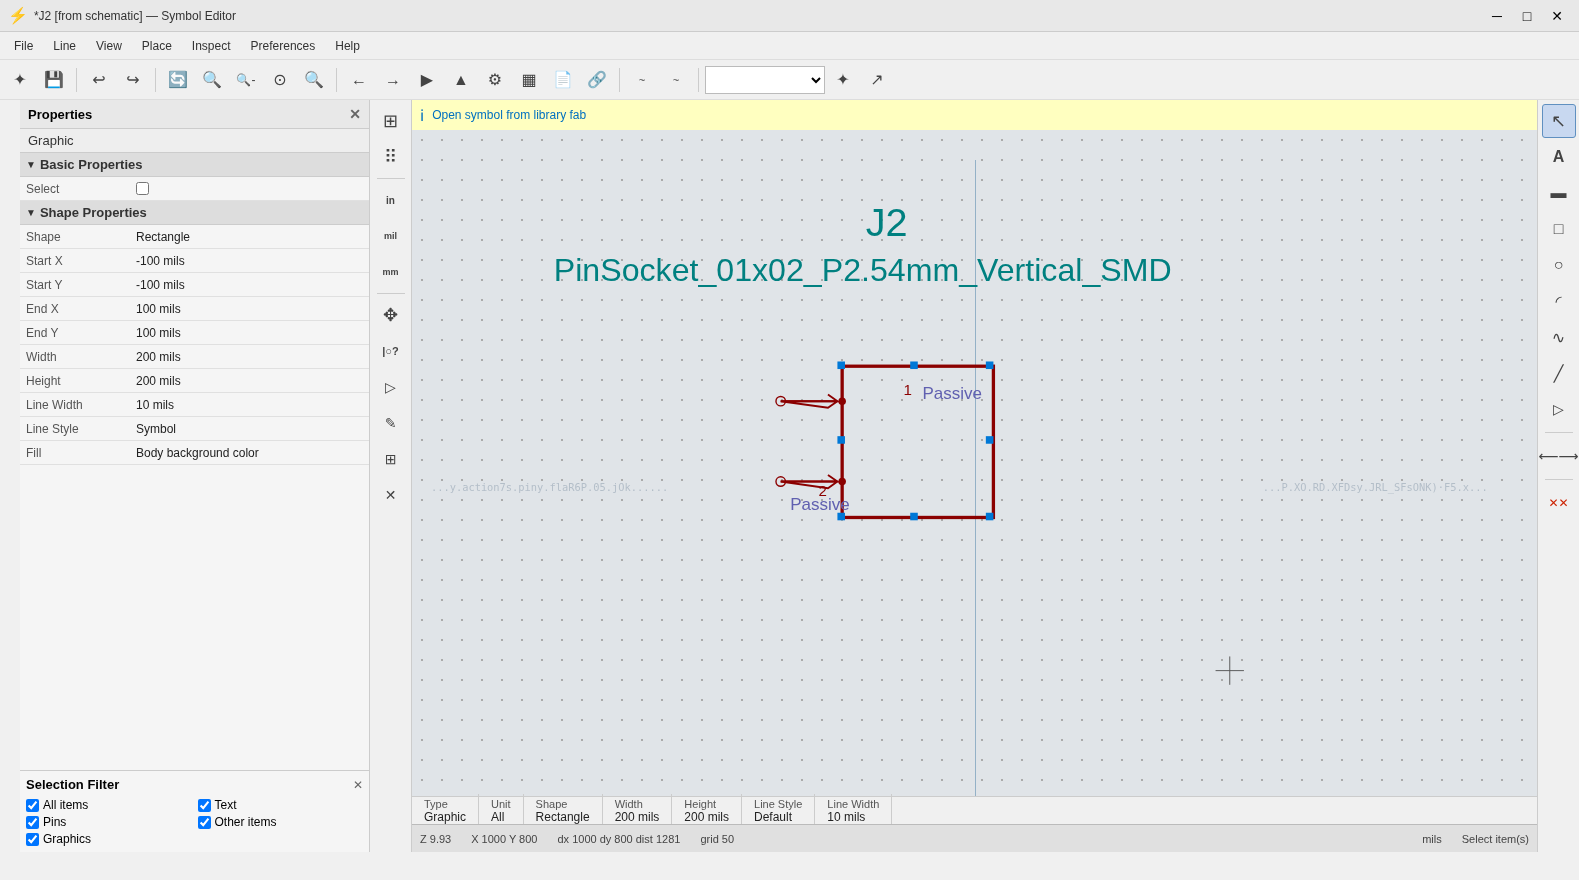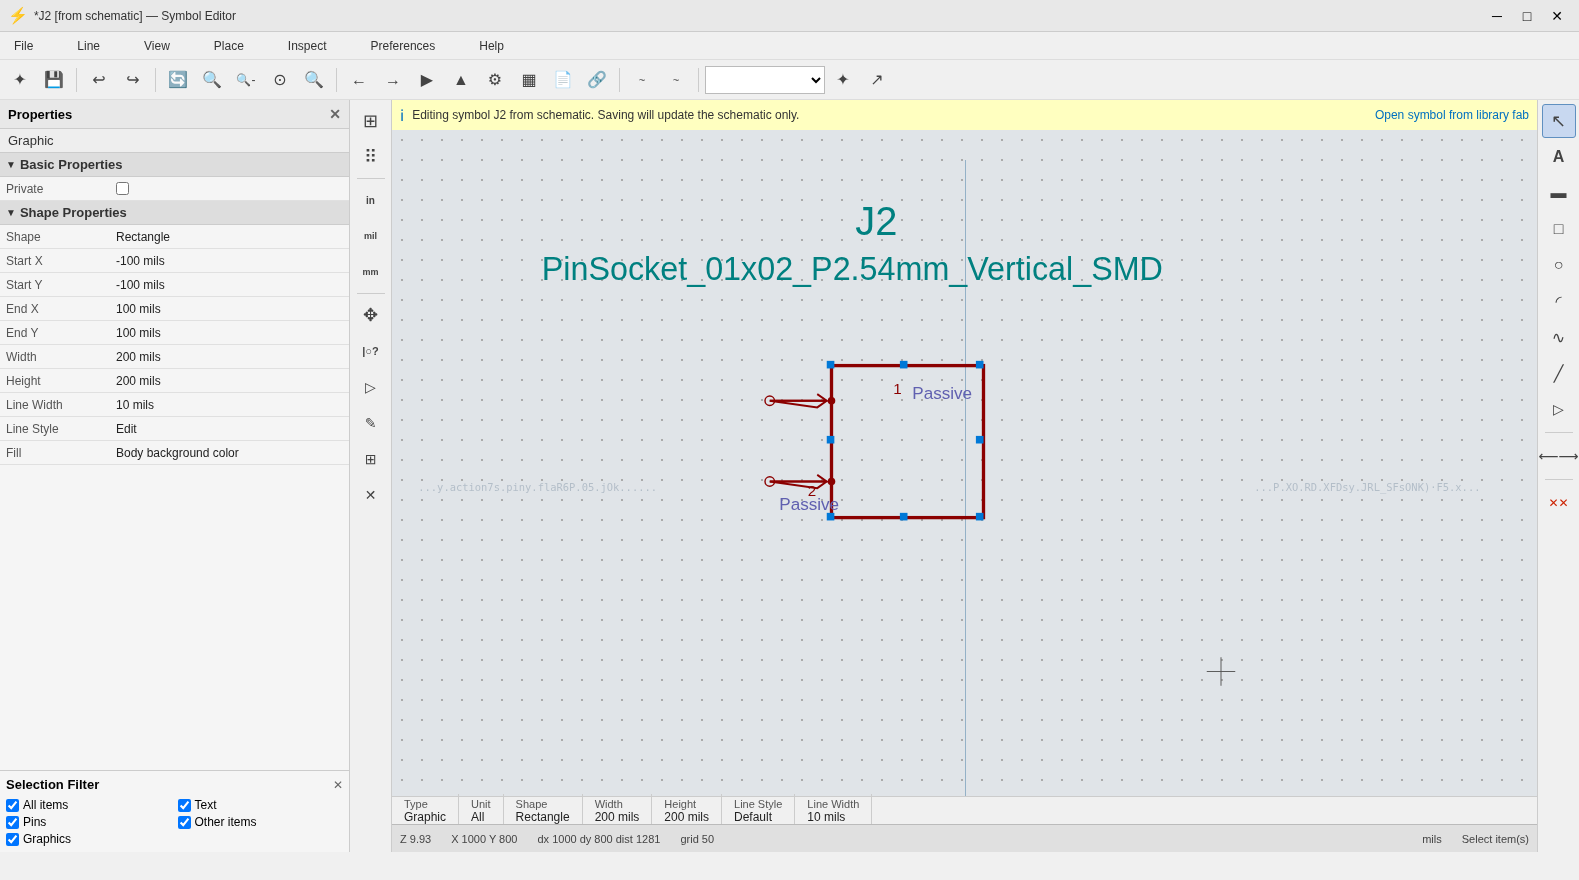--- a/index.html
+++ b/index.html
@@ -12,42 +12,42 @@
       border-bottom: 1px solid #ccc;
     }
     .title-bar-left { display: flex; align-items: center; gap: 6px; }
     .title-bar-title { font-size: 12px; color: #333; }
     .title-bar-controls { display: flex; gap: 2px; }
     .title-btn { width: 28px; height: 22px; border: none; background: transparent; cursor: pointer; font-size: 14px; display: flex; align-items: center; justify-content: center; }
 
     
     .menu-bar {
       display: flex; align-items: center; background: #f0f0f0; height: 28px;
-      padding: 0 4px; border-bottom: 1px solid #ddd; gap: 24px;
+      padding: 0 4px; border-bottom: 1px solid #ddd;
     }
     .menu-item { padding: 4px 10px; cursor: pointer; font-size: 12px; color: #333; }
 
     
     .toolbar {
       display: flex; align-items: center; background: #f0f0f0; height: 40px;
       padding: 0 4px; border-bottom: 1px solid #ddd; gap: 2px;
     }
     .tb-btn {
       width: 32px; height: 32px; border: 1px solid transparent; background: transparent;
       cursor: pointer; display: flex; align-items: center; justify-content: center;
       font-size: 16px; color: #444; border-radius: 3px;
     }
     .tb-sep { width: 1px; height: 24px; background: #ccc; margin: 0 4px; }
     .tb-dropdown {
       height: 28px; width: 120px; border: 1px solid #bbb; background: white;
       font-size: 12px; padding: 2px 4px;
     }
 
     
-    .main-layout { display: flex; height: calc(880px - 32px - 28px - 40px - 28px); }
+    .main-layout { display: flex; height: calc(880px - 32px - 28px - 40px - 28px); padding-left: 20px; }
 
     
     .left-panel { width: 350px; display: flex; flex-direction: column; border-right: 1px solid #ccc; background: #f5f5f5; }
     
     
     .properties-panel { flex: 1; overflow-y: auto; }
     .panel-header {
       display: flex; align-items: center; justify-content: space-between;
       padding: 6px 8px; background: #e8e8e8; border-bottom: 1px solid #ccc;
       font-weight: bold; font-size: 13px;
@@ -207,21 +207,21 @@
       </div>
       <div class="prop-row" style="padding: 4px 8px; background: #eee; border-bottom: 1px solid #ccc;">
         <span style="font-size:13px; color:#333;">Graphic</span>
       </div>
 
       <div class="panel-section-title">
         <span class="section-toggle">▼</span>
         <span>Basic Properties</span>
       </div>
       <div class="prop-row">
-        <span class="prop-label">Private</span>
+        <span class="prop-label">Select</span>
         <input type="checkbox" class="prop-checkbox" style="">
       </div>
 
       <div class="panel-section-title">
         <span class="section-toggle">▼</span>
         <span>Shape Properties</span>
       </div>
       <div class="prop-row">
         <span class="prop-label">Shape</span>
         <span class="prop-value">Rectangle</span>
@@ -249,21 +249,21 @@
       <div class="prop-row">
         <span class="prop-label">Height</span>
         <span class="prop-value">200 mils</span>
       </div>
       <div class="prop-row">
         <span class="prop-label">Line Width</span>
         <span class="prop-value">10 mils</span>
       </div>
       <div class="prop-row">
         <span class="prop-label">Line Style</span>
-        <span class="prop-value">Edit</span>
+        <span class="prop-value">Symbol</span>
       </div>
       <div class="prop-row">
         <span class="prop-label">Fill</span>
         <span class="prop-value">Body background color</span>
       </div>
     </div>
 
     <div class="selection-filter">
       <div class="filter-header">
         <span class="filter-title">Selection Filter</span>
@@ -307,21 +307,20 @@
     <button class="vt-btn" title="Highlight Net" style="font-size:14px;">▷</button>
     <button class="vt-btn" title="Annotate" style="font-size:14px;">✎</button>
     <button class="vt-btn" title="Assign Footprints" style="font-size:14px;">⊞</button>
     <button class="vt-btn" title="Cleanup" style="font-size:14px;">✕</button>
   </div>
 
   <div class="canvas-area" style="position:relative; flex:1;">
 
     <div class="info-bar">
       <span class="info-icon">ℹ</span>
-      <span class="info-text">Editing symbol J2 from schematic.  Saving will update the schematic only.</span>
       <span class="info-link">Open symbol from library fab</span>
     </div>
 
     <div class="canvas-content">
 
       <div class="crosshair-v"></div>
 
       <svg style="position:absolute;top:0;left:0;width:100%;height:100%;" viewBox="0 0 1190 760">
 
         <text x="20" y="380" font-size="11" fill="#8899aa" opacity="0.5" font-family="monospace">...y.action7s.piny.flaR6P.05.jOk......</text>

